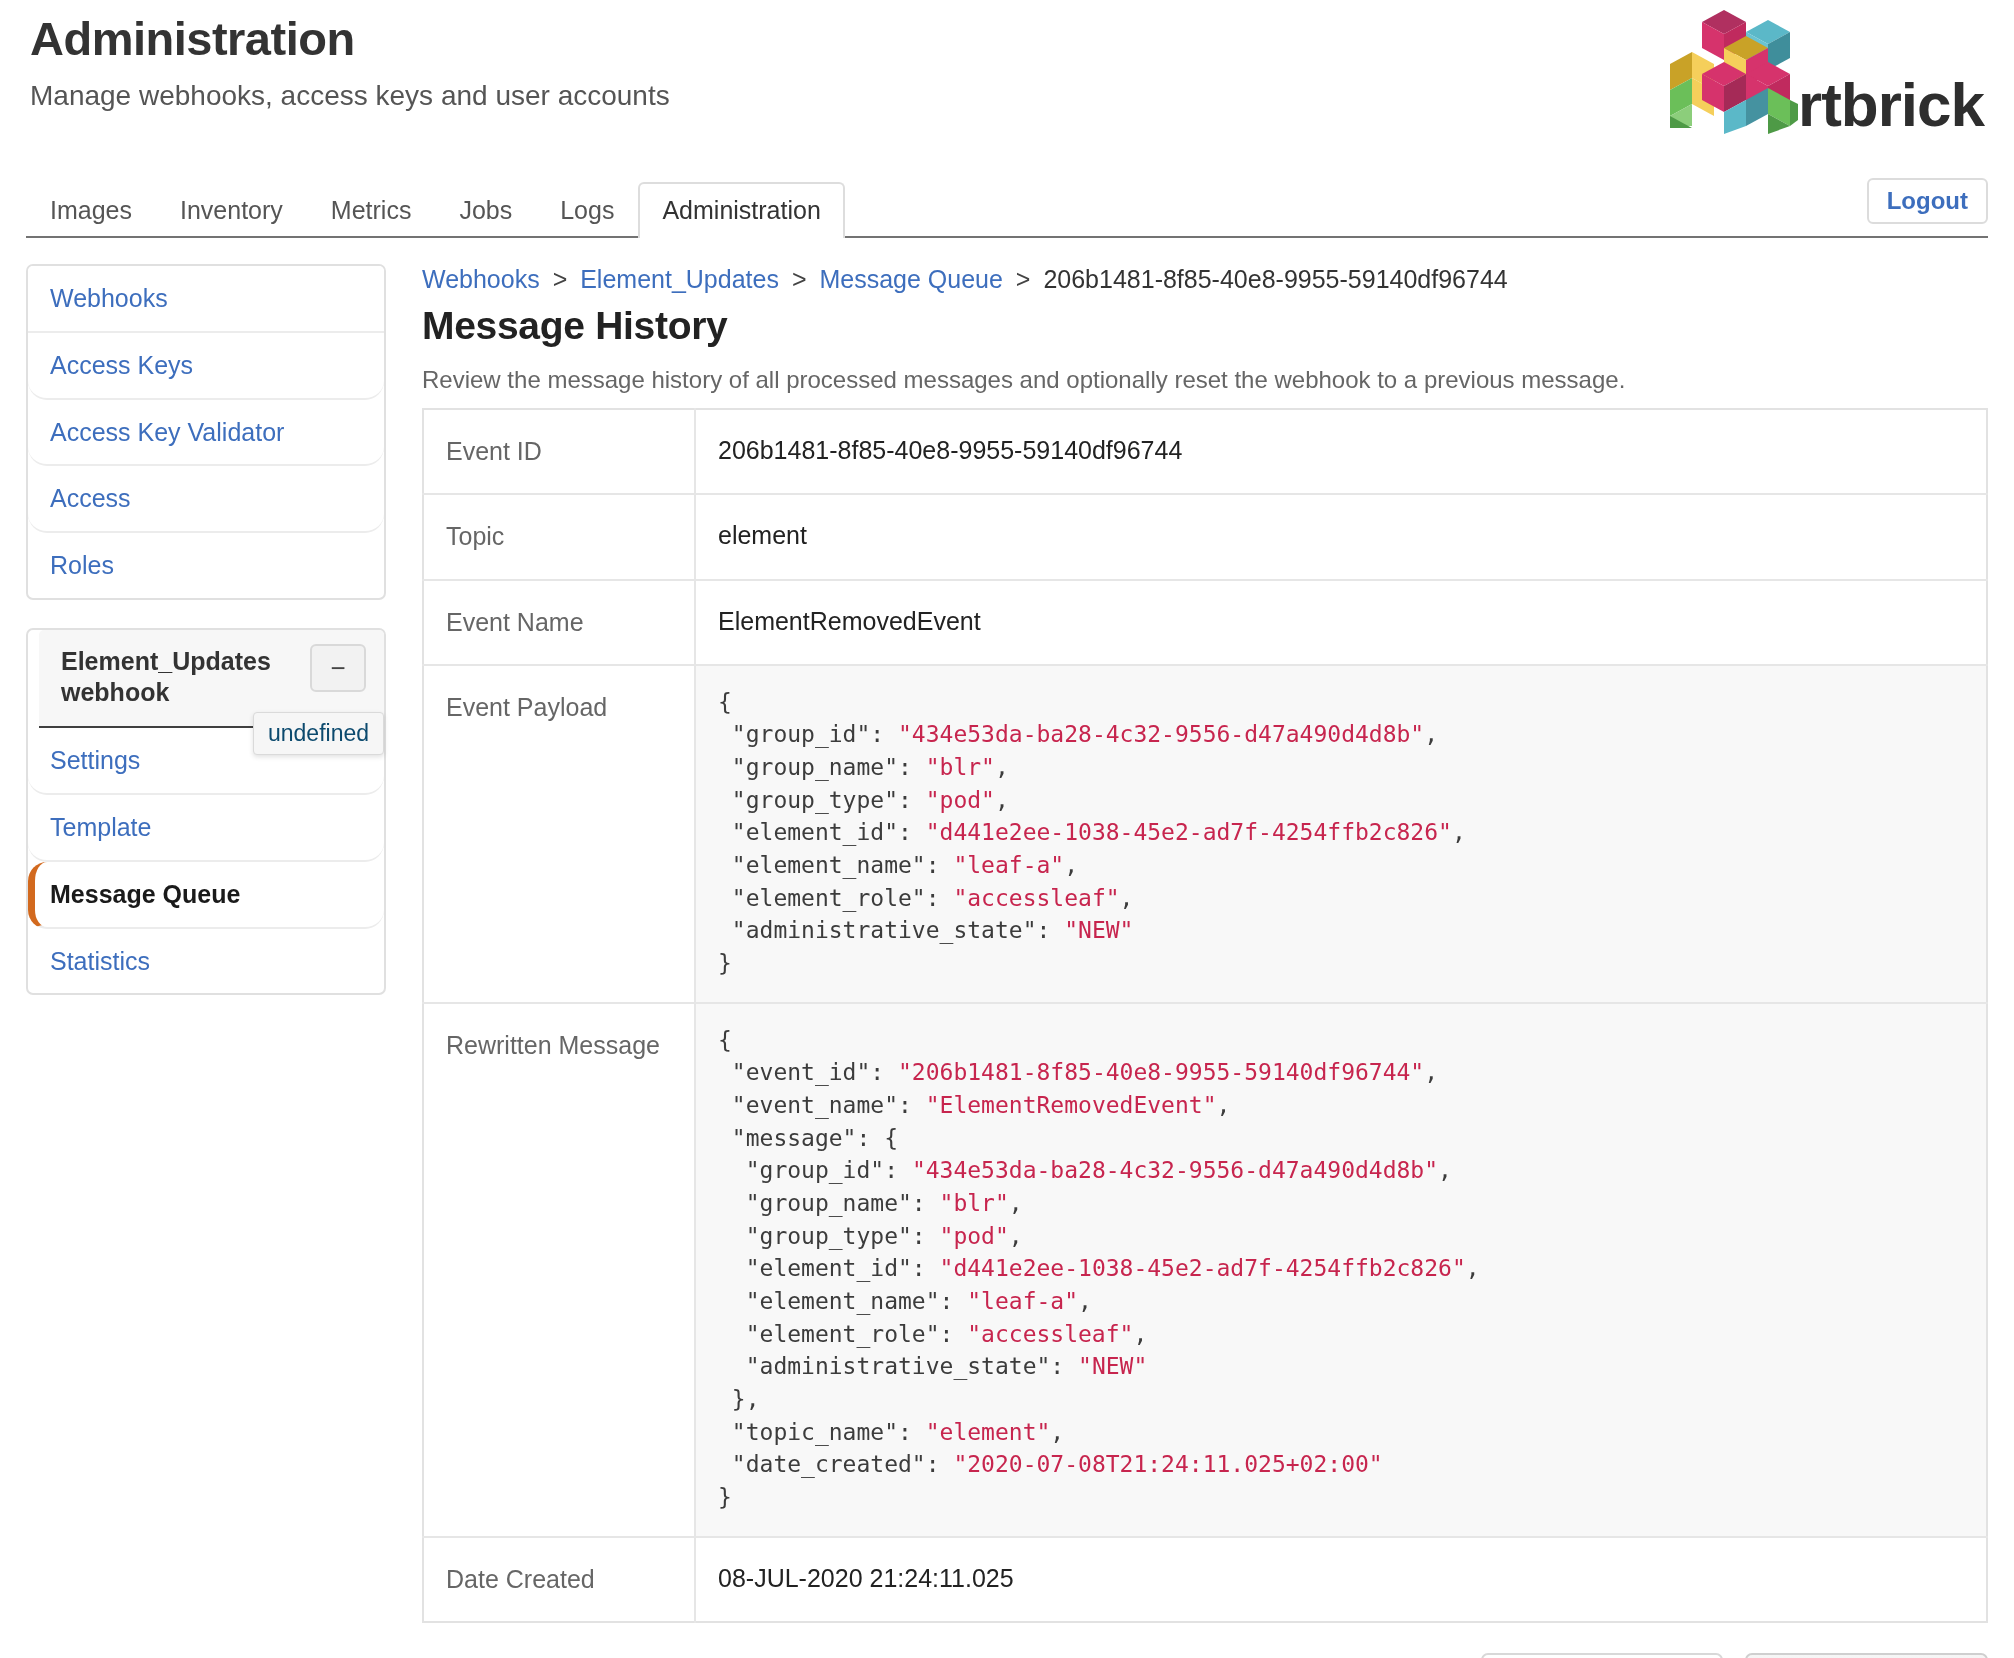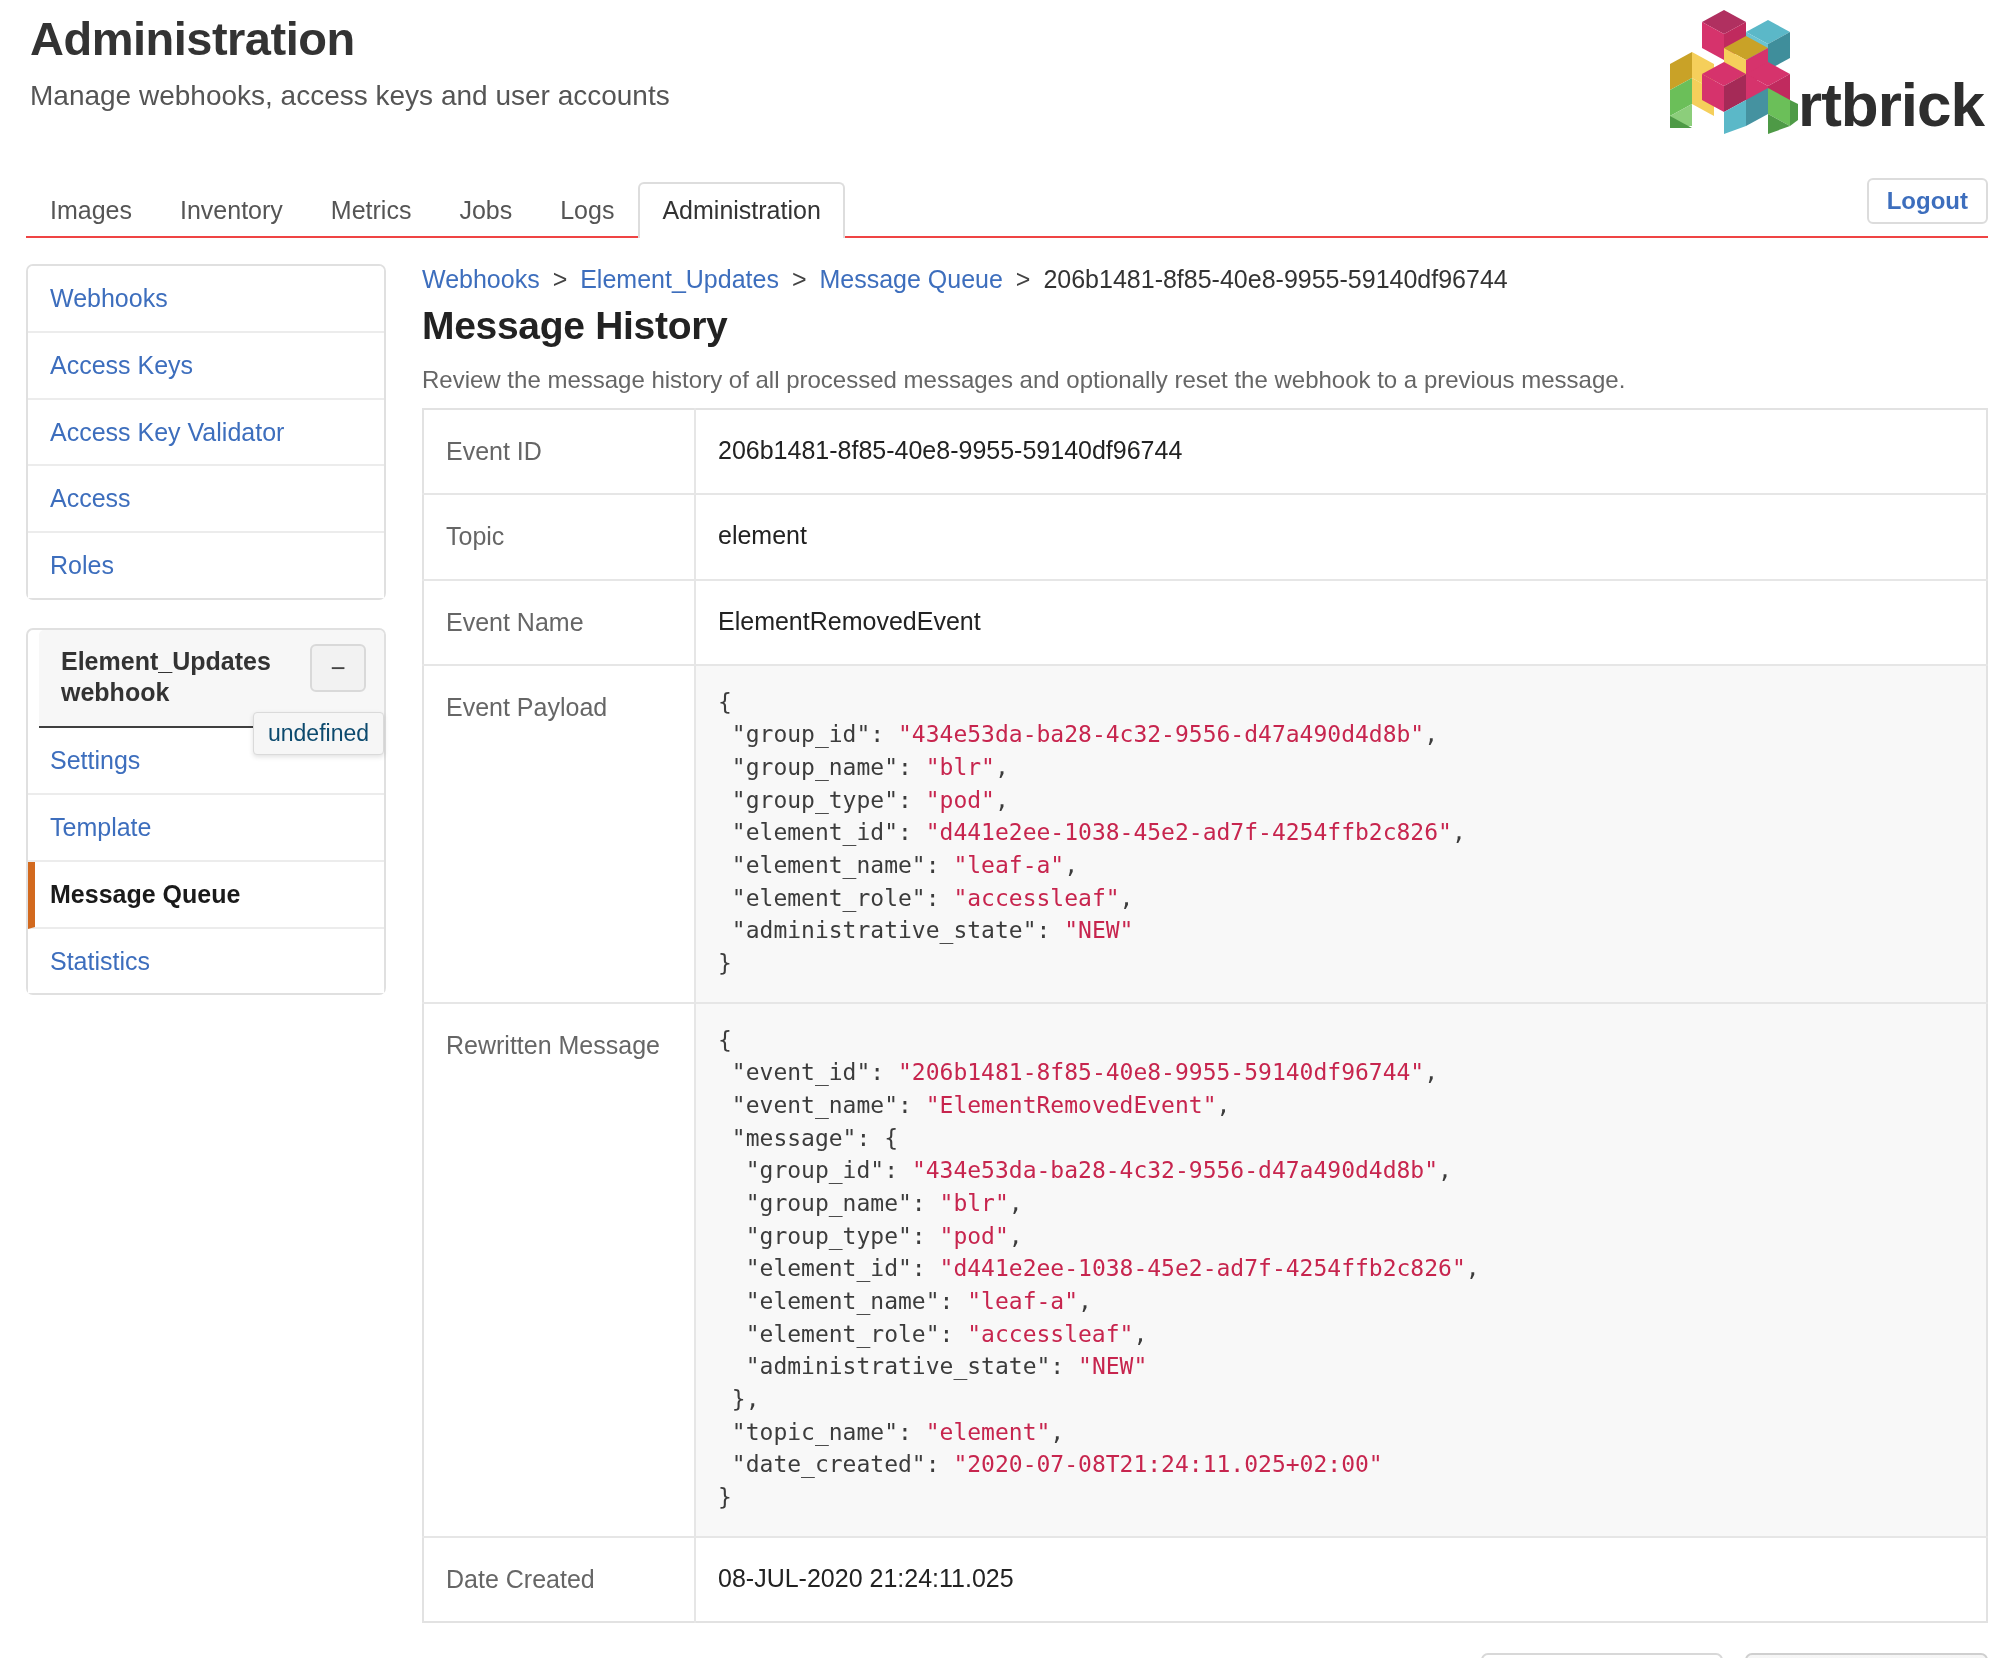--- a/index.html
+++ b/index.html
@@ -49,21 +49,21 @@
     color: #2e2e2e;
     letter-spacing: -1px;
     line-height: 1;
   }
 
   
   .tabbar {
     position: relative;
     margin: 0 26px;
     height: 62px;
-    border-bottom: 2px solid #ef4444;
+    border-bottom: 2px solid #737373;
     display: flex;
     align-items: flex-end;
   }
   .tab {
     font-size: 25px;
     color: #555555;
     padding: 14px 22px 15px 22px;
     line-height: 1;
     cursor: pointer;
     border: 2px solid transparent;
@@ -112,20 +112,21 @@
   }
   .nav-item {
     padding: 18px 22px;
     font-size: 25px;
     color: #3d6ebd;
     border-bottom: 2px solid #ececec;
     cursor: pointer;
     line-height: 1.15;
     background: #ffffff;
     position: relative;
+    border-radius: 19px;
   }
   .nav-item:last-child { border-bottom: none; }
   .nav-item:first-child { border-radius: 5px 5px 0 0; }
 
   .panel-head {
     padding: 16px 39px 18px 22px;
     background: #f7f7f7;
     border-bottom: 2px solid #404040;
     border-radius: 5px 5px 0 0;
     position: relative;

